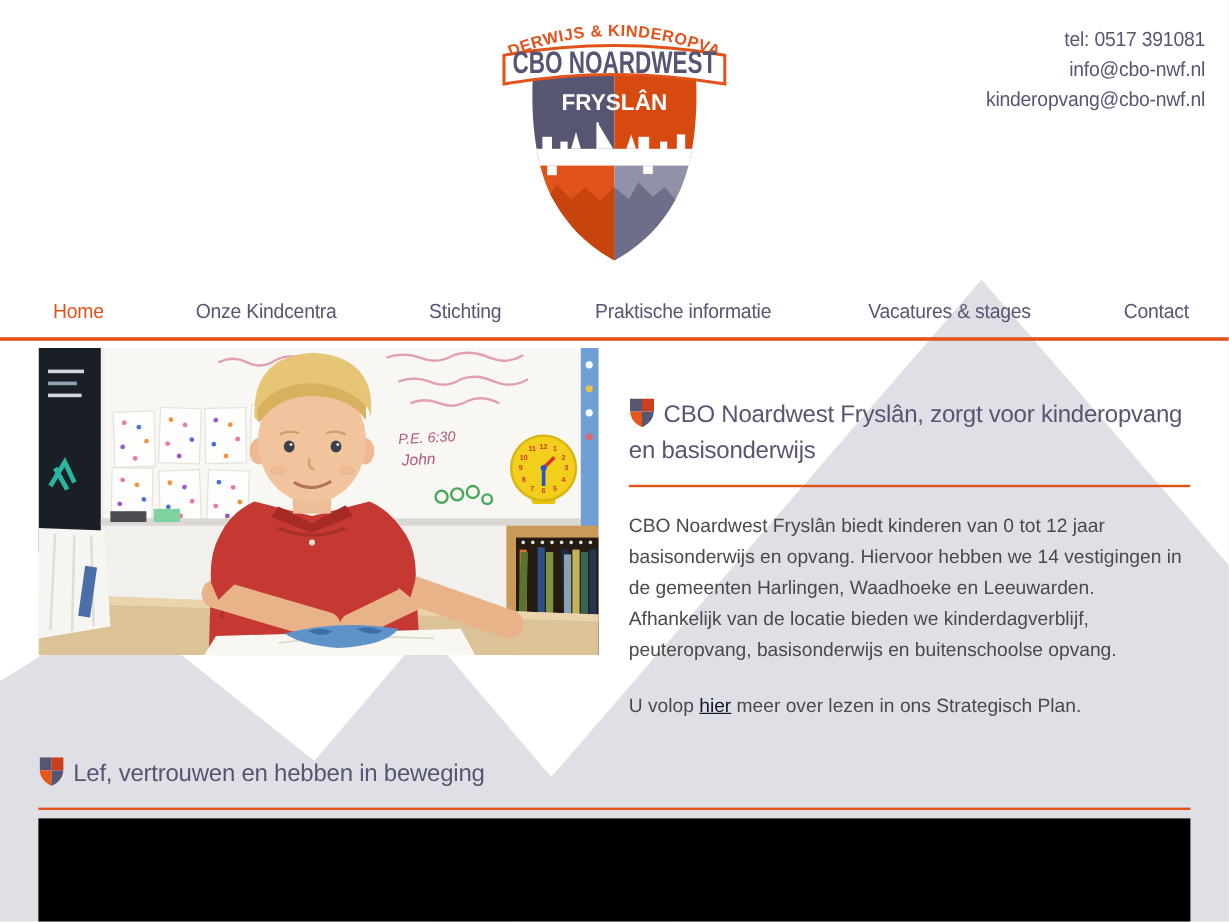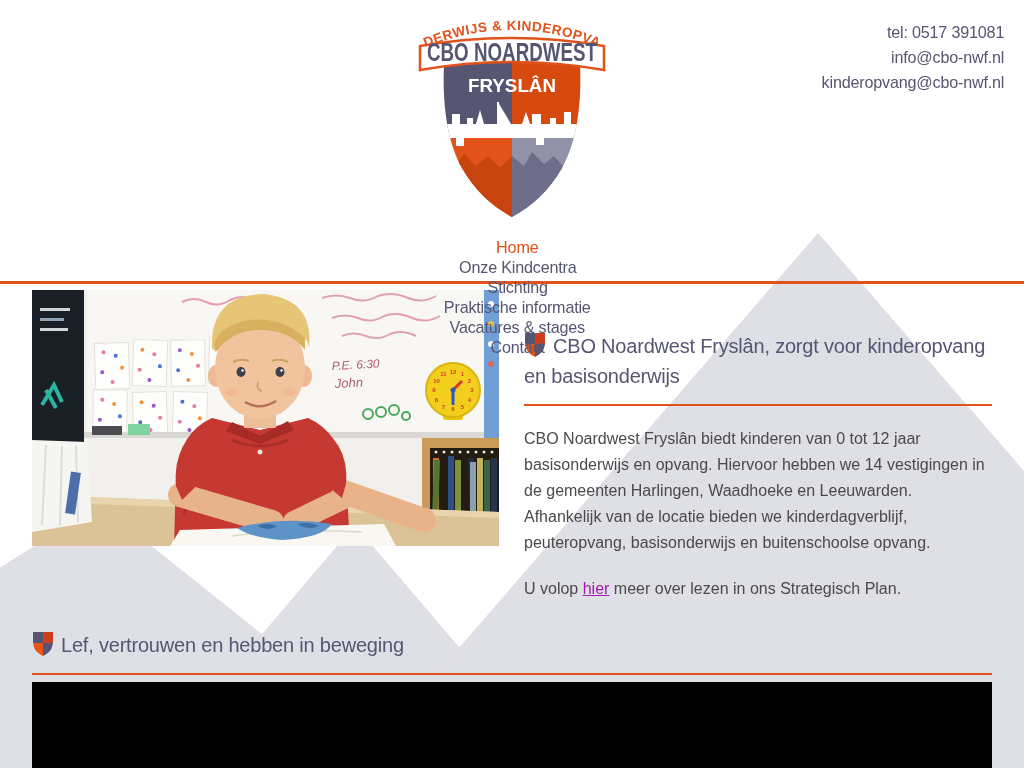--- a/index.html
+++ b/index.html
@@ -16,36 +16,36 @@
   .tri-c { clip-path:polygon(355px 525px, 562px 768px, 148px 768px); }
   
   .header { position:absolute; inset:0 0 auto 0; height:232px; z-index:2; }
   .logo { position:absolute; left:412px; top:6px; width:200px; height:218px; }
   .contact { position:absolute; right:20px; top:20px; text-align:right;
     color:#565672; font-size:17px; line-height:25px; letter-spacing:-0.2px;
     transform:scaleX(0.95); transform-origin:right top; }
   
   .nav { position:absolute; left:0; right:0; top:238px; height:46px; z-index:2;
     border-bottom:3px solid #e2521b; }
-  .nav-inner { display:flex; align-items:center;
-    padding:0 32px 0 43px; height:43px;flex-direction:column; }
+  .nav-inner { display:flex; justify-content:space-between; align-items:center;
+    padding:0 32px 0 43px; height:43px; }
   .nav-item { color:#565672; font-size:17px; letter-spacing:-0.2px; cursor:pointer;
     transform:scaleX(0.95); white-space:nowrap; }
   .nav-item.active { color:#e2521b; }
   
   .main { position:absolute; inset:0; z-index:1; }
   .hero-photo { position:absolute; left:32px; top:290px; width:467px; height:256px; overflow:hidden; }
   .text-col { position:absolute; left:524px; top:287px; width:468px;margin-top:44px; }
   .section-heading { color:#565672; font-size:20px; line-height:30px; font-weight:400;
     letter-spacing:-0.2px; }
   .shield-ico { display:inline-block; vertical-align:-5px; margin-right:7px; }
   .orange-rule { border:none; border-top:2px solid #e2521b; margin-top:13px; }
   .body-copy { margin-top:20px; color:#4a4a4a; font-size:16px; line-height:26px; }
   .body-copy p { margin-bottom:20px; }
-  a.text-link { color:#a21caf; text-decoration:underline; cursor:pointer; }
+  a.text-link { color:#0f172a; text-decoration:underline; cursor:pointer; }
   .section2 { position:absolute; left:32px; top:630px; width:960px; }
   .video-embed { position:absolute; left:32px; top:682px; width:960px; height:90px;
     background:#000; z-index:1; cursor:pointer; }
 </style>
 </head>
 <body>
 
 <div class="bg">
   <div class="tri tri-b"></div>
   <div class="tri tri-c"></div>

